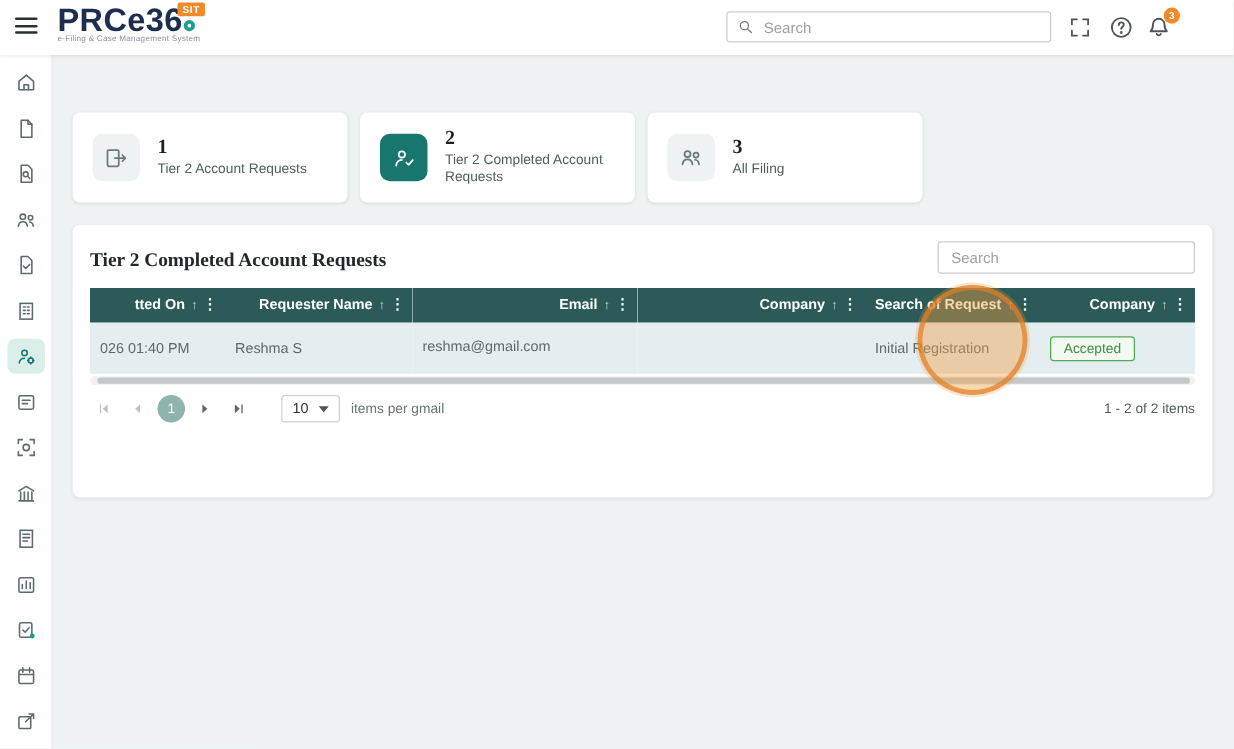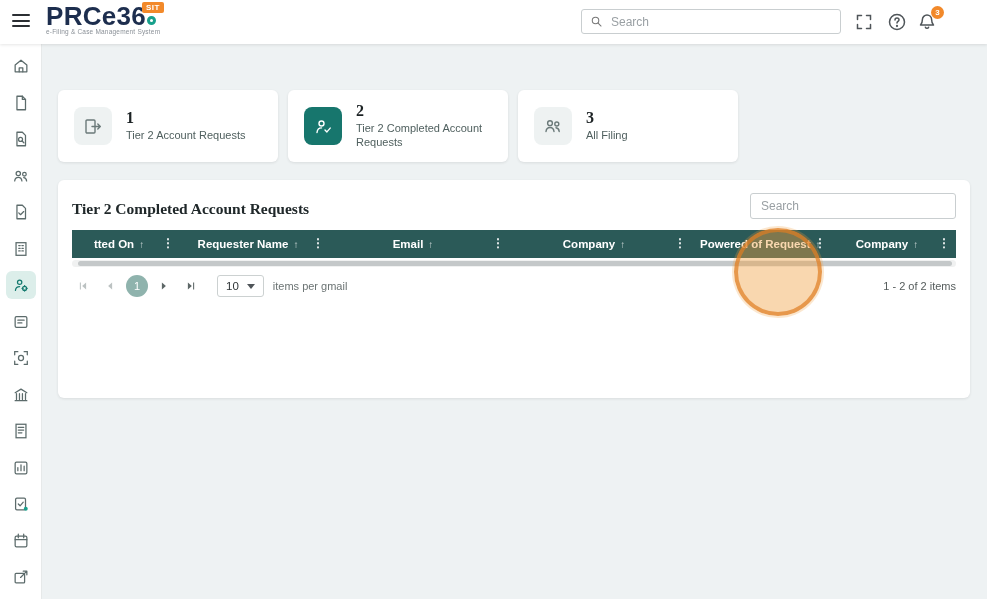--- a/index.html
+++ b/index.html
@@ -64,42 +64,42 @@
   .panel { position:absolute; left:16px; top:136px; width:912px; height:218px; background:#fff; border-radius:6px;
            box-shadow:0 1px 3px rgba(0,0,0,.09); padding:13px 14px; }
   .panel-head { display:flex; justify-content:space-between; align-items:flex-start; margin-bottom:11px; }
   .panel-title { font-family:"Liberation Serif", serif; font-size:15.5px; font-weight:bold; color:#20282a; margin-top:7px; }
   .panel-search { width:206px; height:26px; border:1px solid #c9ced0; border-radius:3px; display:flex; align-items:center; padding:0 8px; }
   .panel-search input { border:none; outline:none; width:100%; font-size:12px; color:#333;
                         font-family:"Liberation Sans", sans-serif; }
   .panel-search input::placeholder { color:#9aa0a4; }
 
   table.grid { width:100%; border-collapse:collapse; table-layout:fixed; font-size:11.5px; }
-  .grid th { background:#2b5a58; color:#fff; font-weight:bold; text-align:center; padding:0 22px 0 8px;
+  .grid th { background:#2b5a58; color:#fff; font-weight:bold; text-align:right; padding:0 22px 0 8px;
              height:28px; position:relative; cursor:pointer; white-space:nowrap; overflow:hidden; }
   .grid th .sort { color:rgba(255,255,255,.75); font-size:10px; margin-left:5px; }
   .grid th .kebab { position:absolute; right:6px; top:6px; color:rgba(255,255,255,.95); font-size:12px; cursor:pointer; }
   .grid td { padding:4px 8px; height:41px; color:#5e6a6a; vertical-align:middle; }
   .grid tr.sel td { background:#e4edf0; }
   .grid td.email { word-break:break-all; line-height:1.25; }
   .badge { display:inline-block; border:1px solid #4caf50; color:#3e8e41; background:#f2faf2;
            padding:3px 10px; border-radius:3px; font-size:11px; }
 
   .hscroll { position:relative; height:7px; background:#f0f1f1; border-radius:4px; margin-top:2px; }
   .hscroll .thumb { position:absolute; left:6px; right:4px; top:1px; height:5px; background:#c4c8c9; border-radius:3px; cursor:pointer; }
 
   .pager { display:flex; align-items:center; gap:5px; margin-top:8px; font-size:11px; color:#666; }
   .pg-btn { width:22px; height:22px; border-radius:50%; border:none; background:transparent; color:#5d6767;
             display:flex; align-items:center; justify-content:center; cursor:pointer; padding:0; }
   .pg-btn svg { width:14px; height:14px; }
   .pg-btn.disabled { color:#bcc2c2; }
   .pg-num { width:22px; height:22px; border-radius:50%; background:#8fb3ad; color:#fff; font-size:11px;
             display:flex; align-items:center; justify-content:center; cursor:pointer; }
   .pg-size { display:flex; align-items:center; gap:8px; border:1px solid #ccd1d1; border-radius:3px;
-             padding:0 8px; height:22px; margin-left:10px; color:#2f3537; font-size:11.5px; cursor:pointer; }
+             padding:0 8px; height:22px; margin-left:18px; color:#2f3537; font-size:11.5px; cursor:pointer; }
   .caret-down { width:0; height:0; border-left:4px solid transparent; border-right:4px solid transparent; border-top:5px solid #4f5559; }
   .per-page { margin-left:4px; color:#6b7373; }
   .pg-range { margin-left:auto; color:#555c5c; }
 
   
   .footer { position:absolute; left:42px; right:0; bottom:0; height:23px; background:#fff; border-top:1px solid #e2e5e5;
             display:flex; align-items:center; padding-left:21px; font-size:11px; color:#33383a; gap:5px; z-index:4; }
   .brand { color:#1565c0; font-weight:bold; font-style:italic; display:flex; align-items:center; gap:2px; }
   .brand svg { width:12px; height:14px; }
   .foot-sep { color:#9aa0a4; margin:0 5px; }
@@ -314,25 +314,33 @@
             <col style="width:182px">
             <col style="width:140px">
             <col style="width:124px">
           </colgroup>
         <thead>
           <tr>
             <th><span>tted On</span><span class="sort">↑</span><span class="kebab">⋮</span></th>
             <th><span>Requester Name</span><span class="sort">↑</span><span class="kebab">⋮</span></th>
             <th><span>Email</span><span class="sort">↑</span><span class="kebab">⋮</span></th>
             <th><span>Company</span><span class="sort">↑</span><span class="kebab">⋮</span></th>
-            <th><span>Powered of Request</span><span class="sort">↑</span><span class="kebab">⋮</span></th>
+            <th><span>Search of Request</span><span class="sort">↑</span><span class="kebab">⋮</span></th>
             <th><span>Company</span><span class="sort">↑</span><span class="kebab">⋮</span></th>
           </tr>
         </thead>
         <tbody>
+          <tr class="sel">
+            <td>026 01:40 PM</td>
+            <td>Reshma S</td>
+            <td class="email">reshma@gmail.com</td>
+            <td></td>
+            <td>Initial Registration</td>
+            <td><span class="badge">Accepted</span></td>
+          </tr>
         </tbody>
       </table>
 
       <div class="hscroll">
         <div class="thumb"></div>
       </div>
 
       <div class="pager">
         <button class="pg-btn disabled">
             <svg viewBox="0 0 20 20" fill="currentColor">

